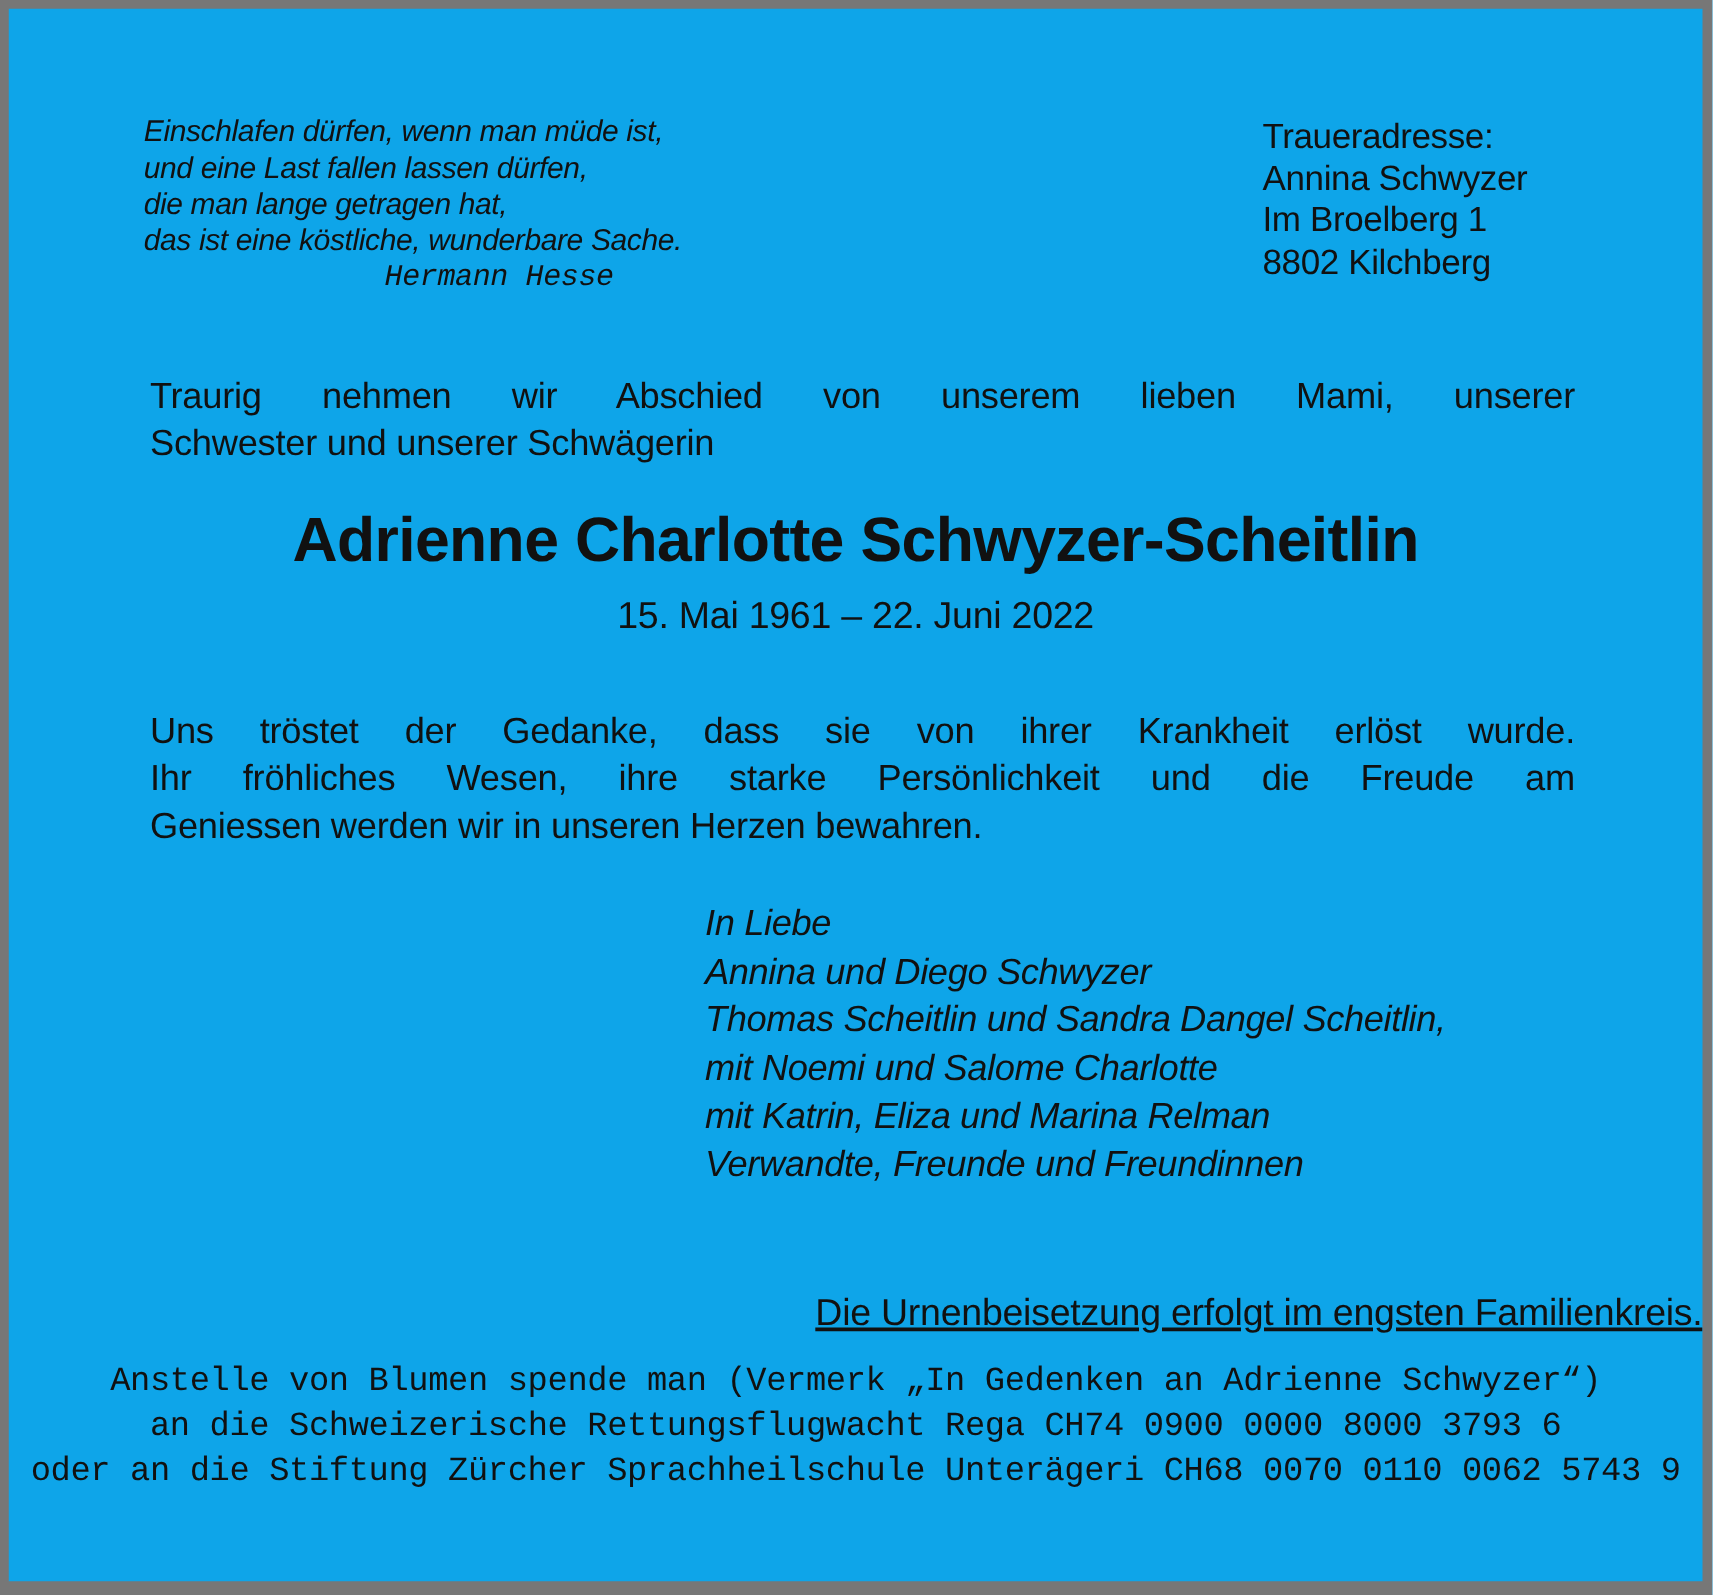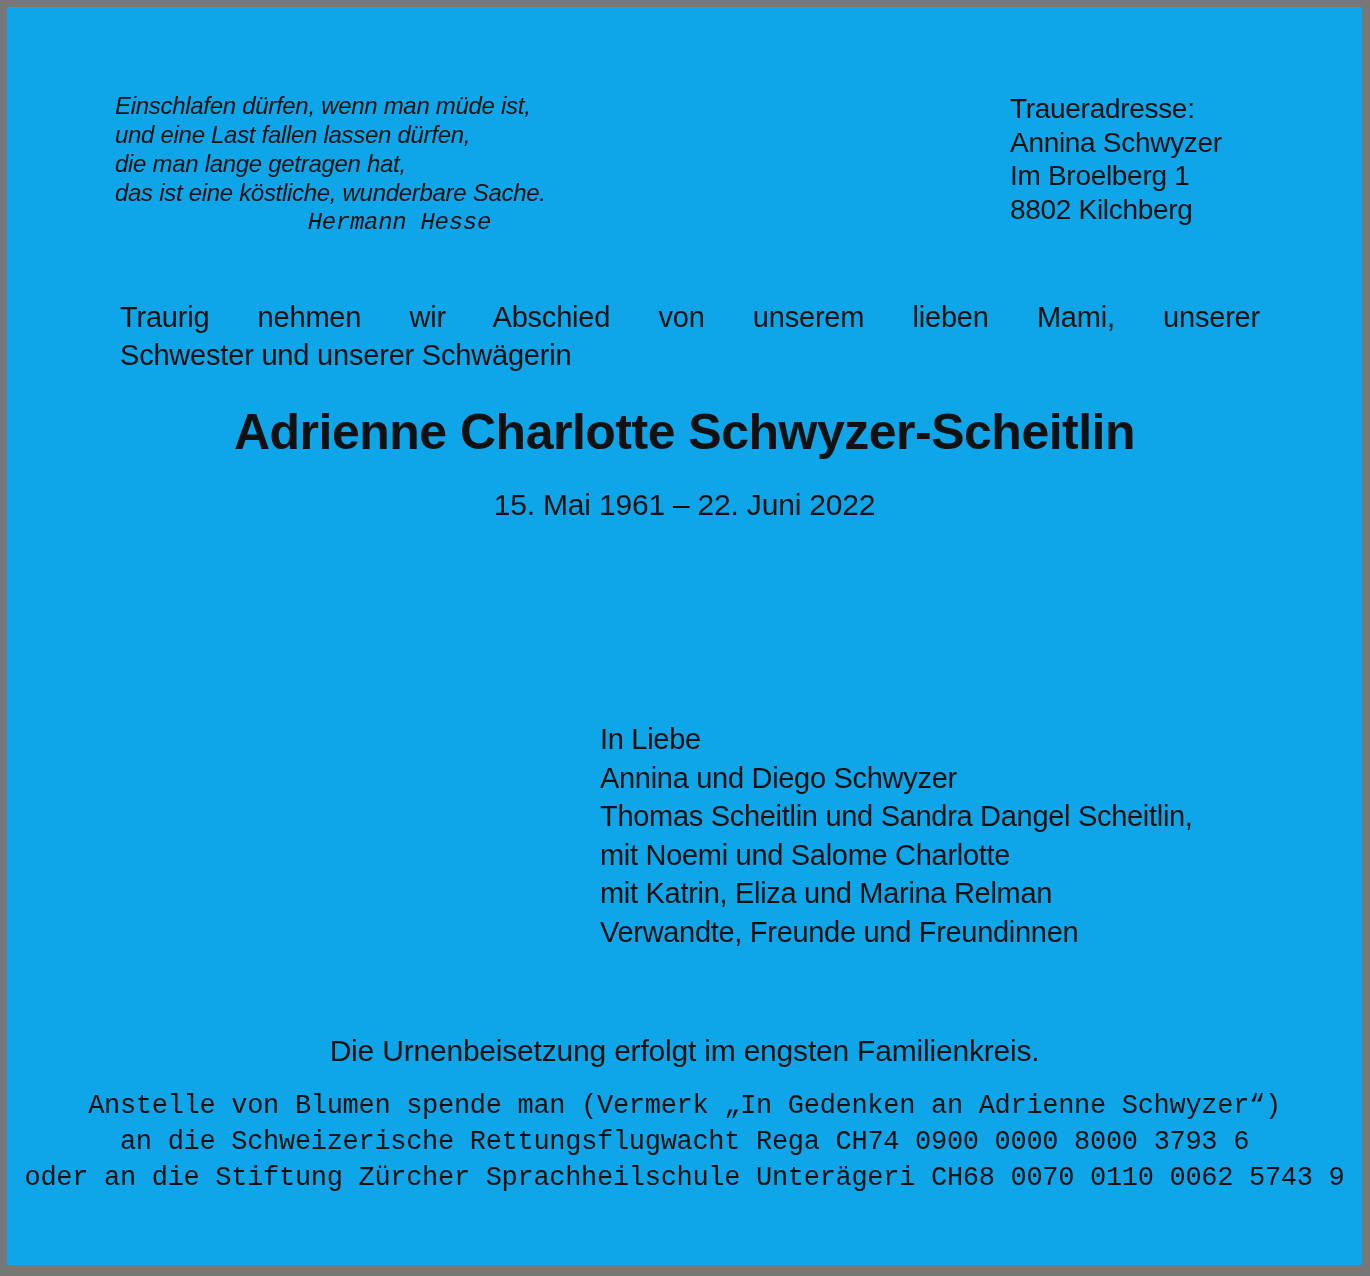--- a/index.html
+++ b/index.html
@@ -76,43 +76,43 @@
     white-space: nowrap;
   }
   .dates {
     left: 0;
     top: 469px;
     width: 100%;
     text-align: center;
     font-size: 30px;
     letter-spacing: -0.2px;
     white-space: nowrap;
-    margin-top: 12px;
   }
 
   
   .family {
     left: 557px;
     top: 713px;
+    font-style: italic;
     font-size: 29px;
     line-height: 38.6px;
     letter-spacing: -0.3px;
     white-space: nowrap;
-    margin-left: 36px;
   }
 
   
   .ceremony {
     left: 0;
     top: 1027px;
     width: 100%;
-    text-align: center;
+    text-align: right;
     font-size: 30px;
     letter-spacing: -0.2px;
     white-space: nowrap;
+    text-decoration: underline;
   }
 
   
   .donation {
     left: 0;
     top: 1081px;
     width: 100%;
     text-align: center;
     font-size: 27px;
     line-height: 36px;
@@ -142,20 +142,25 @@
   </div>
 
   <div class="abs par intro">
     <div class="jl">Traurig nehmen wir Abschied von unserem lieben Mami, unserer</div>
     <div class="ll">Schwester und unserer Schwägerin</div>
   </div>
 
   <div class="abs name">Adrienne Charlotte Schwyzer-Scheitlin</div>
   <div class="abs dates">15. Mai 1961 – 22. Juni 2022</div>
 
+  <div class="abs par body-par">
+    <div class="jl">Uns tröstet der Gedanke, dass sie von ihrer Krankheit erlöst wurde.</div>
+    <div class="jl">Ihr fröhliches Wesen, ihre starke Persönlichkeit und die Freude am</div>
+    <div class="ll">Geniessen werden wir in unseren Herzen bewahren.</div>
+  </div>
 
   <div class="abs family">
     <div>In Liebe</div>
     <div>Annina und Diego Schwyzer</div>
     <div>Thomas Scheitlin und Sandra Dangel Scheitlin,</div>
     <div>mit Noemi und Salome Charlotte</div>
     <div>mit Katrin, Eliza und Marina Relman</div>
     <div>Verwandte, Freunde und Freundinnen</div>
   </div>
 

